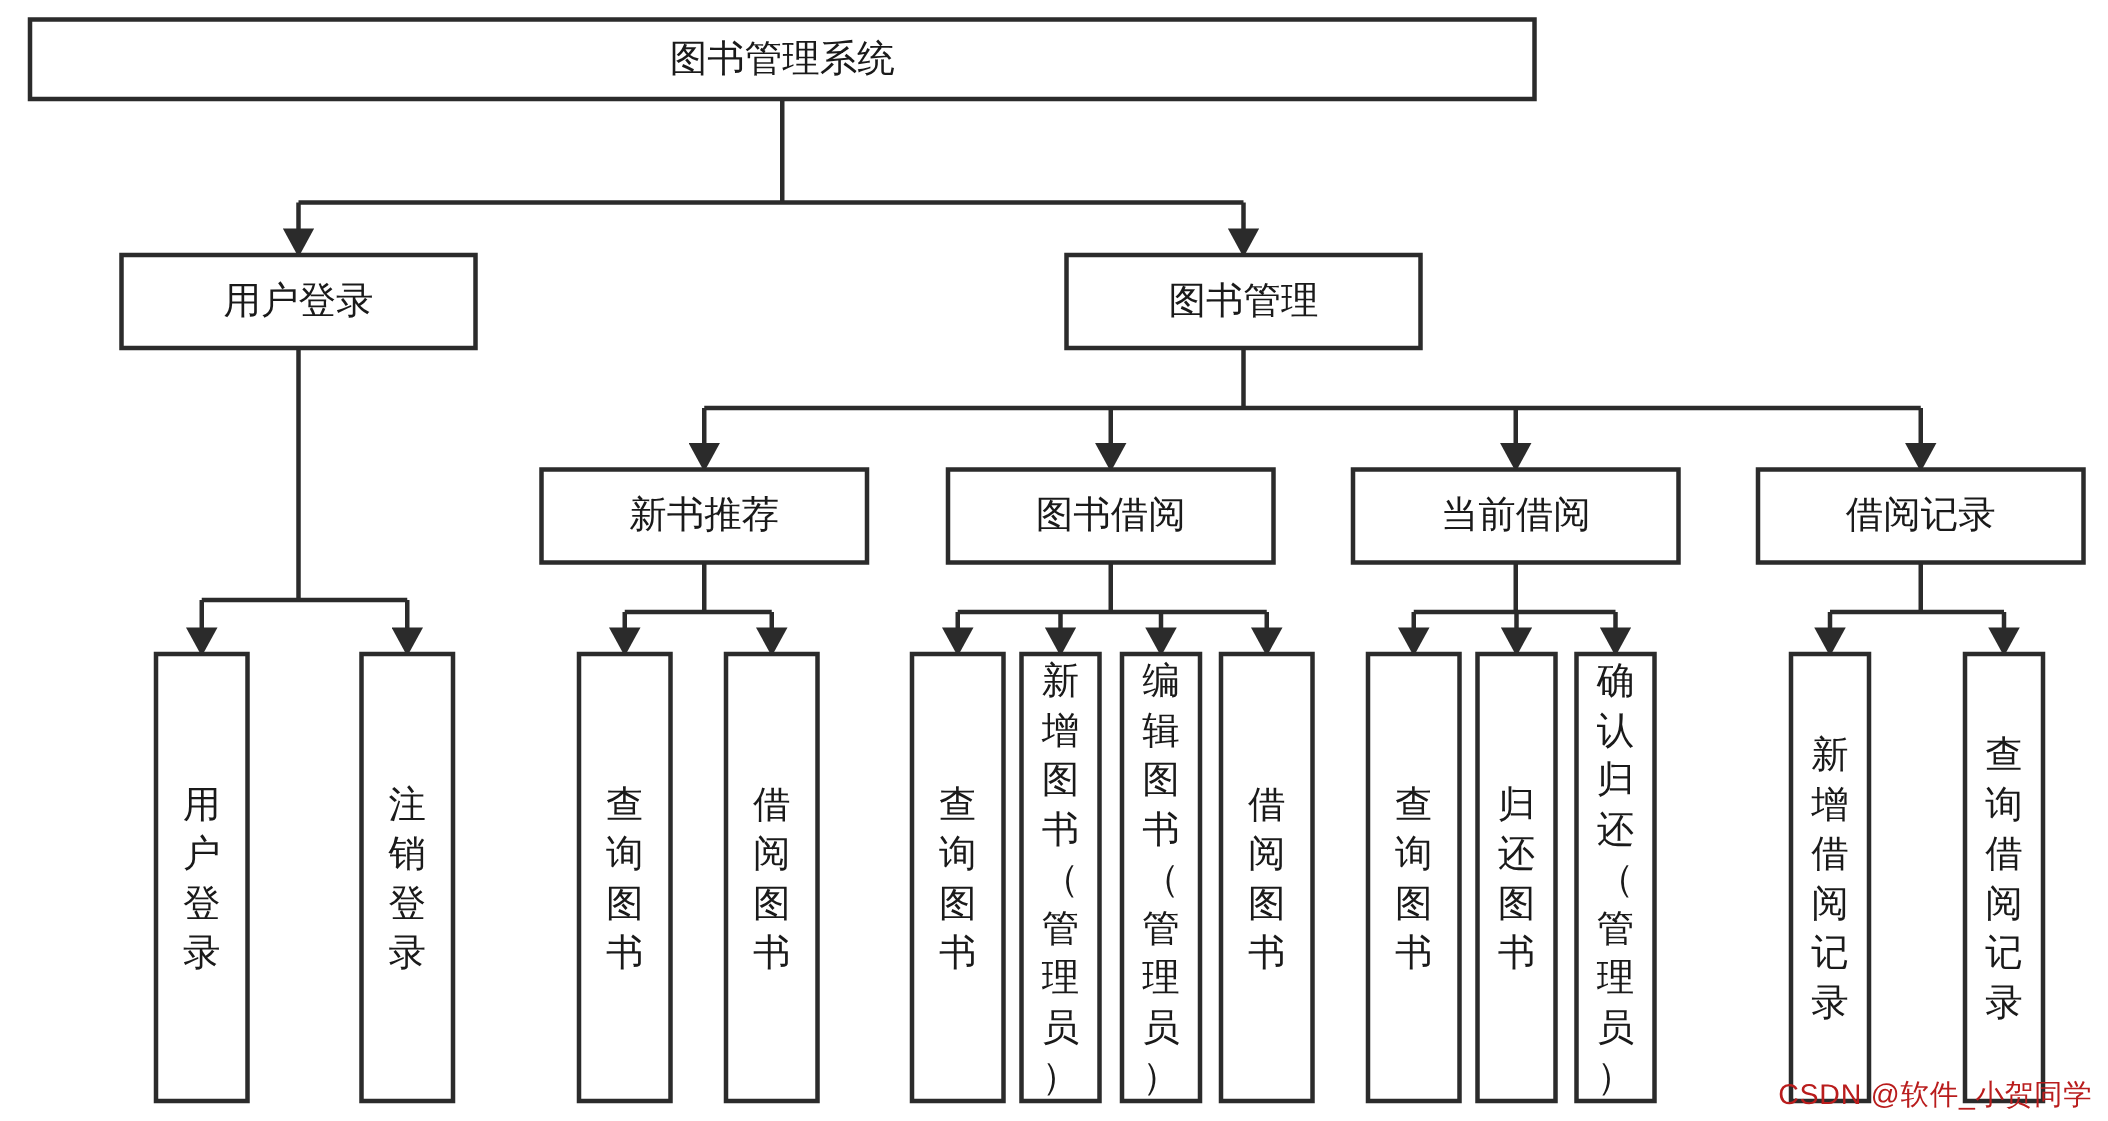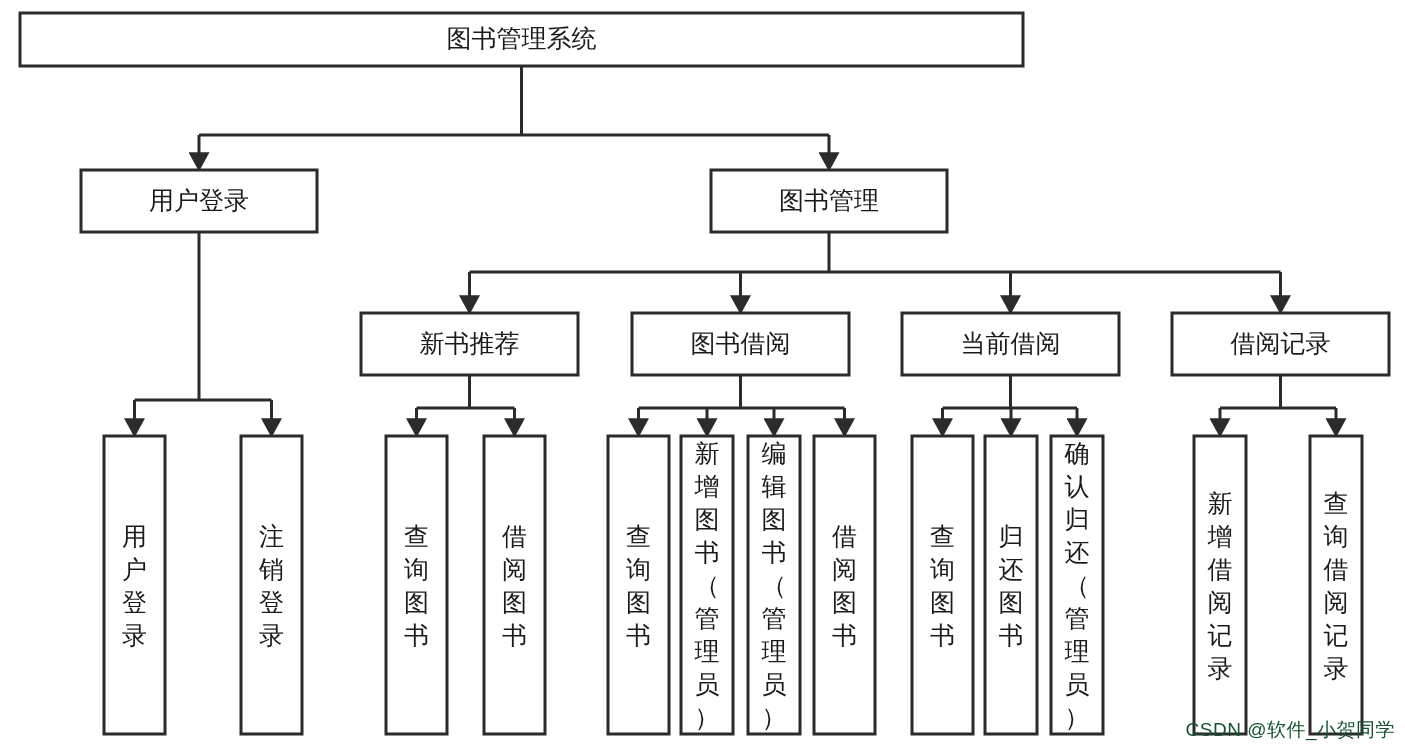--- a/index.html
+++ b/index.html
@@ -52,21 +52,21 @@
     font-size: 25px;
     fill: #1a1a1a;
     text-anchor: middle;
   }
   .watermark {
     position: absolute;
     right: 10px;
     bottom: 4px;
     font-family: "Liberation Sans", "DejaVu Sans", sans-serif;
     font-size: 19px;
-    color: #14532d;
+    color: #b91c1c;
     letter-spacing: 0.5px;
     white-space: nowrap;
     pointer-events: none;
   }
 </style>
 </head>
 <body>
 
 <div id="diagram-root">
   <svg class="flow" viewBox="0 0 1405 747">

